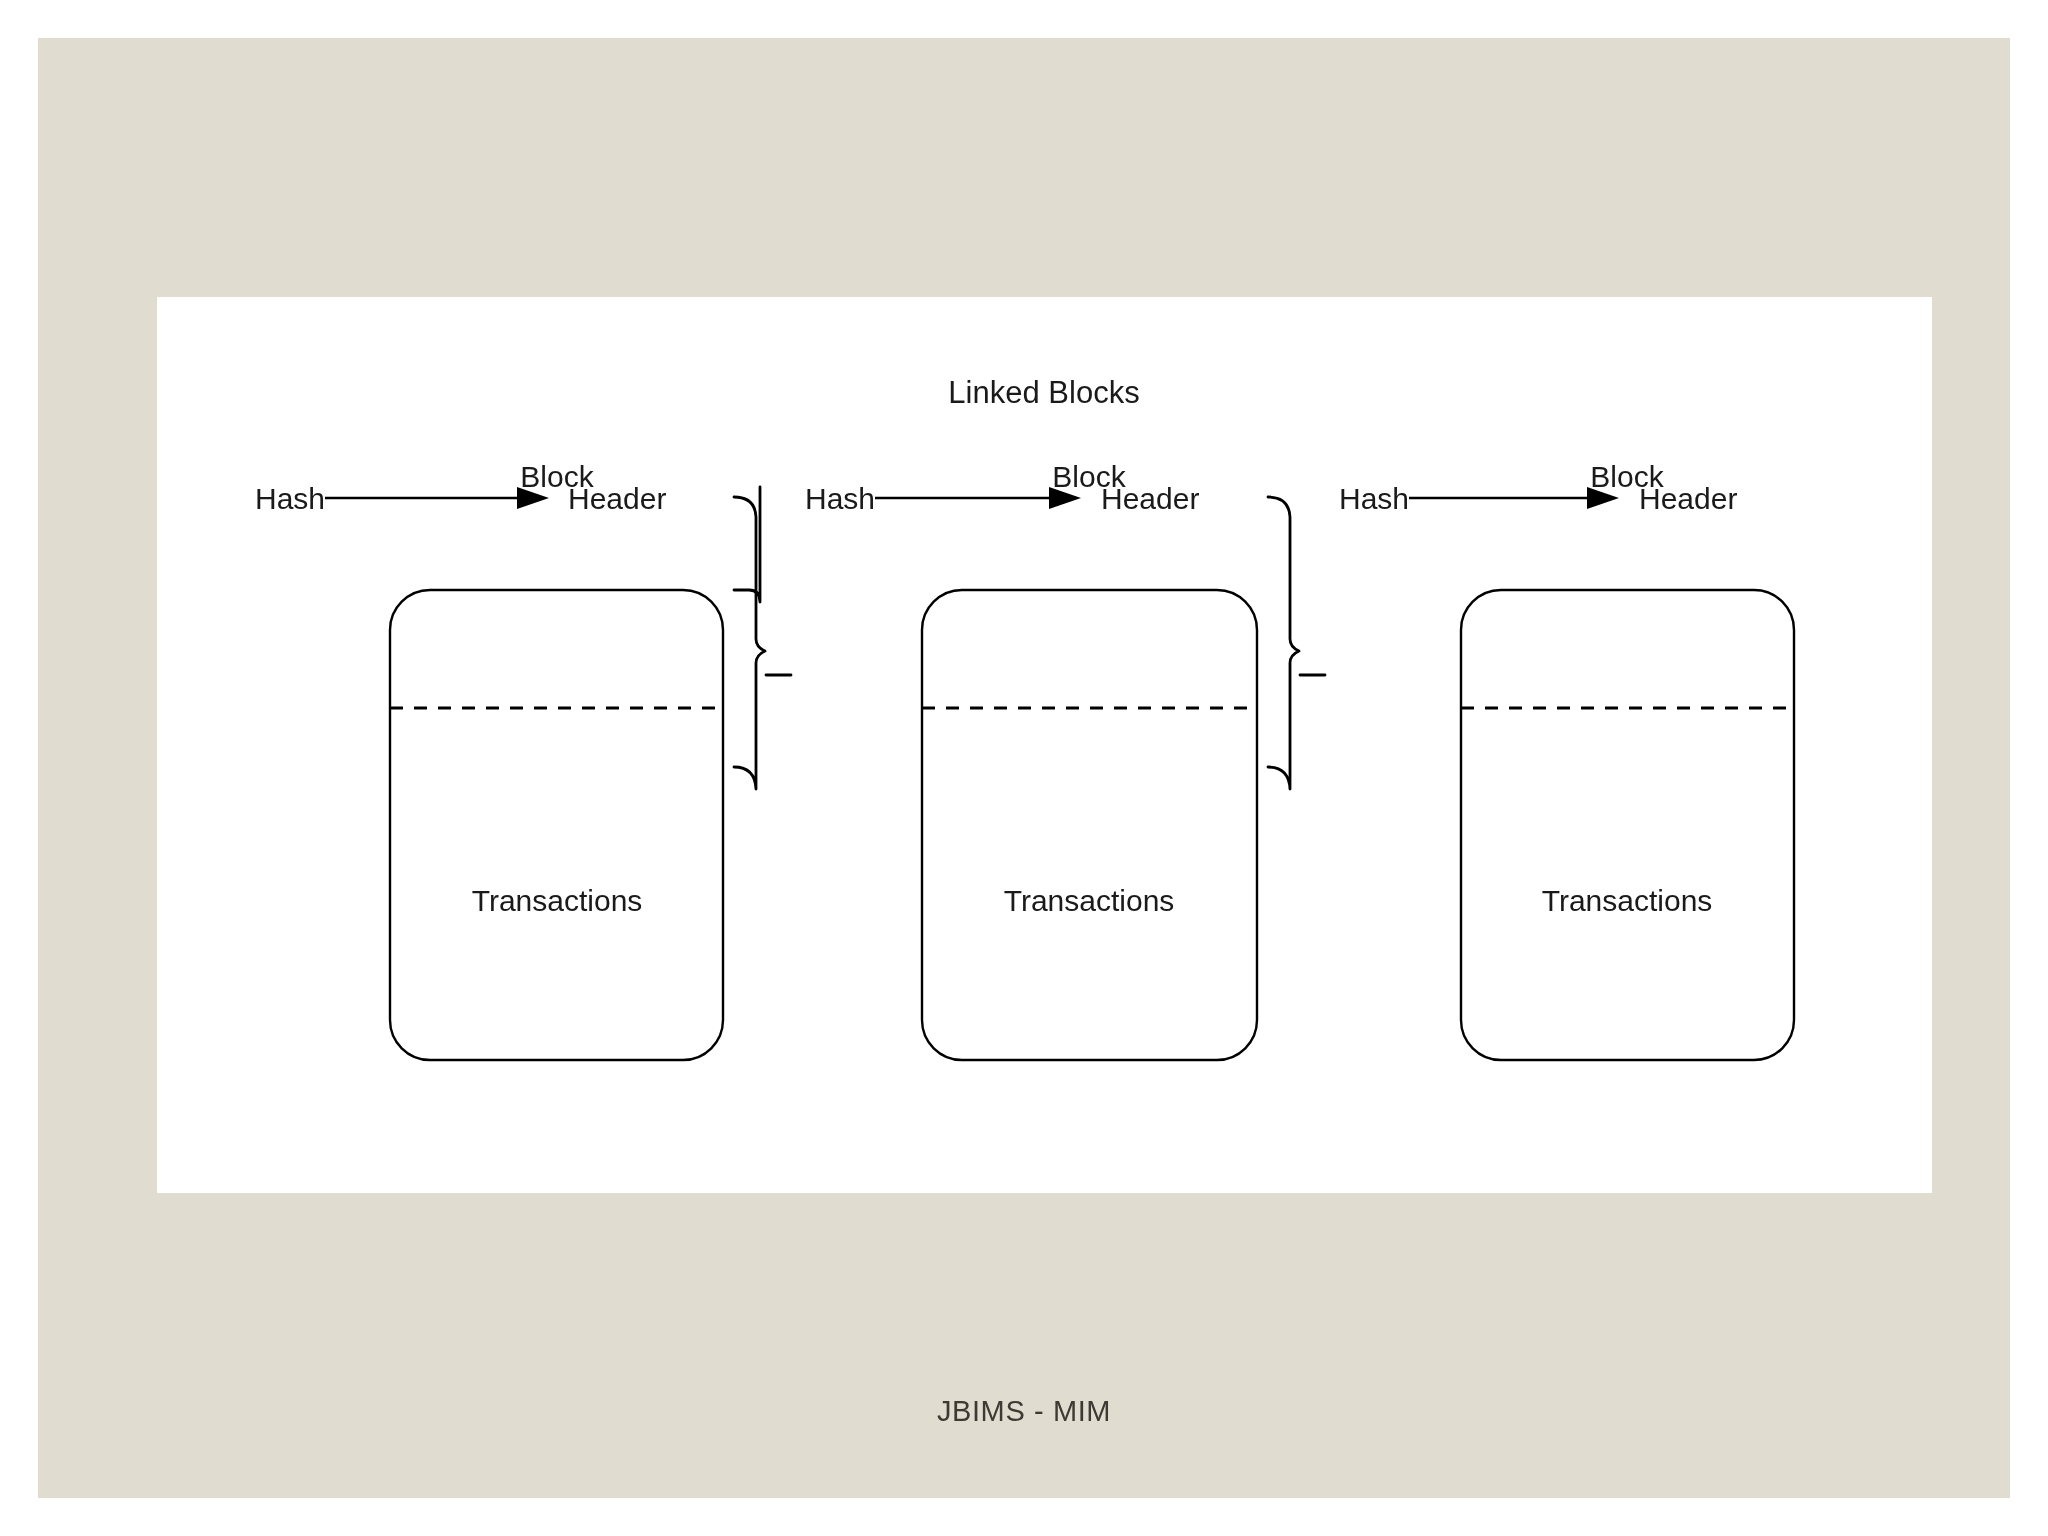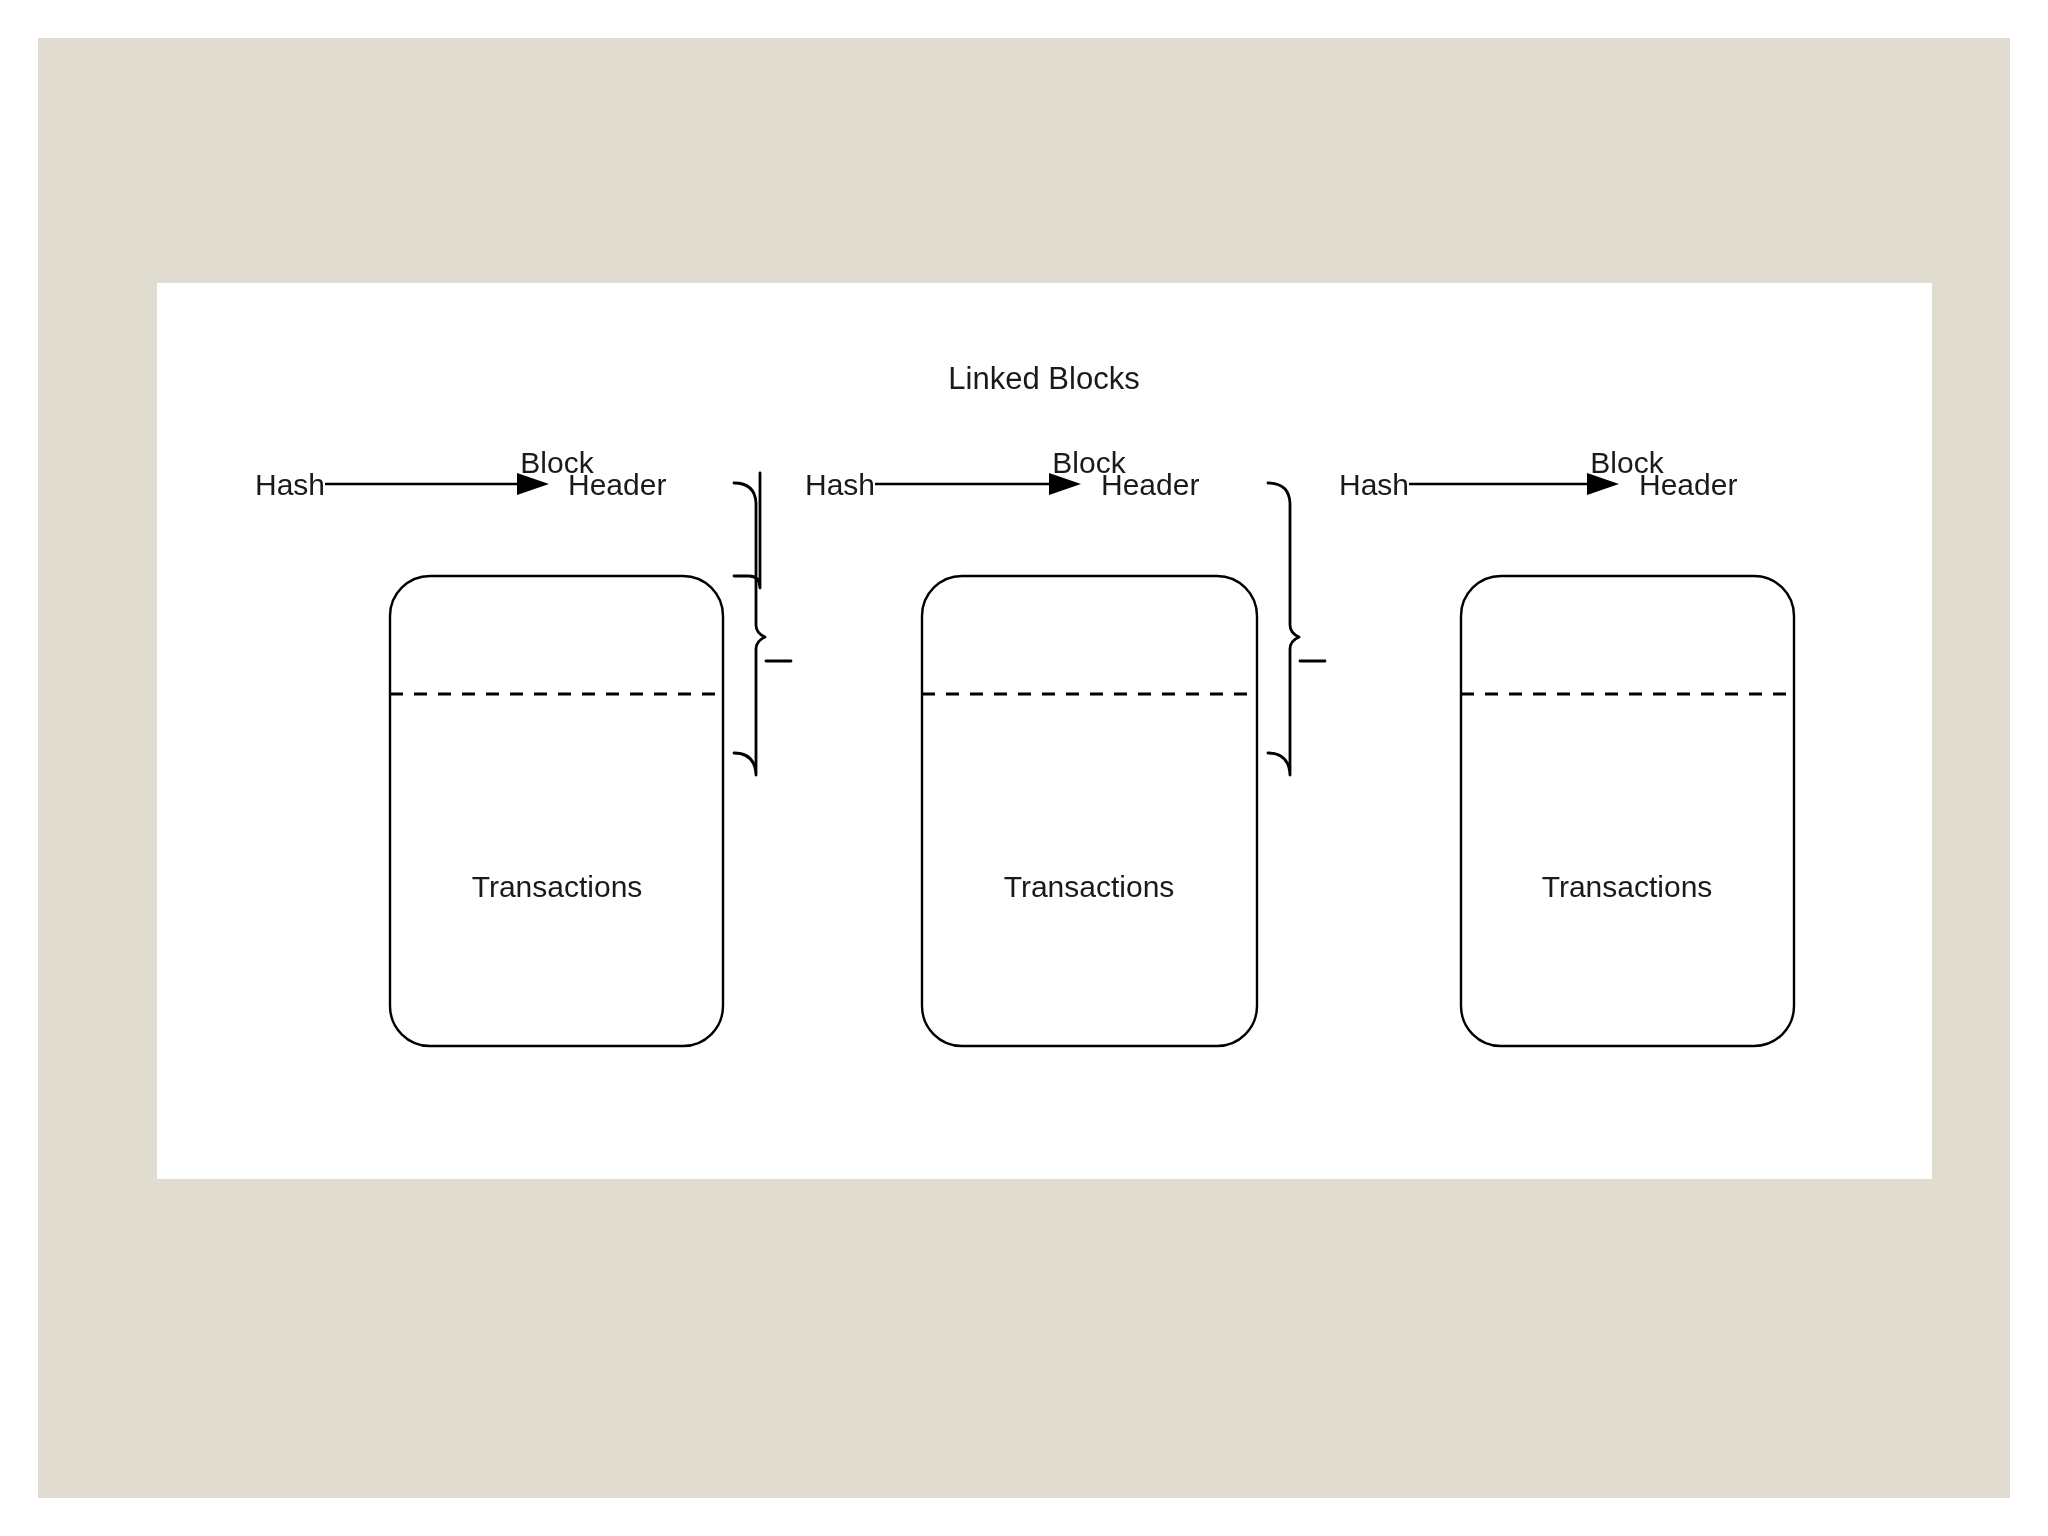--- a/index.html
+++ b/index.html
@@ -22,21 +22,21 @@
     top: 38px;
     width: 1972px;
     height: 1460px;
     background: #e0dcd0;
   }
 
   
   #canvas {
     position: absolute;
     left: 119px;   
-    top: 245px;    
+    top: 259px;    
     width: 1775px;
     height: 896px;
     background: #ffffff;
   }
 
   
   #diagram {
     position: absolute;
     left: 0;
     top: 0;
@@ -169,14 +169,15 @@
       <line class="stroke-dashed" x1="1304" y1="411" x2="1637" y2="411"></line>
 
       <text class="dg-text dg-label" x="1482" y="212" text-anchor="start">Header</text>
 
       <text class="dg-text dg-label" x="1470" y="614" text-anchor="middle">Transactions</text>
 
     </svg>
 
   </div>
 
+  <div id="footer">JBIMS - MIM</div>
 
 </div>
 
 </body></html>

